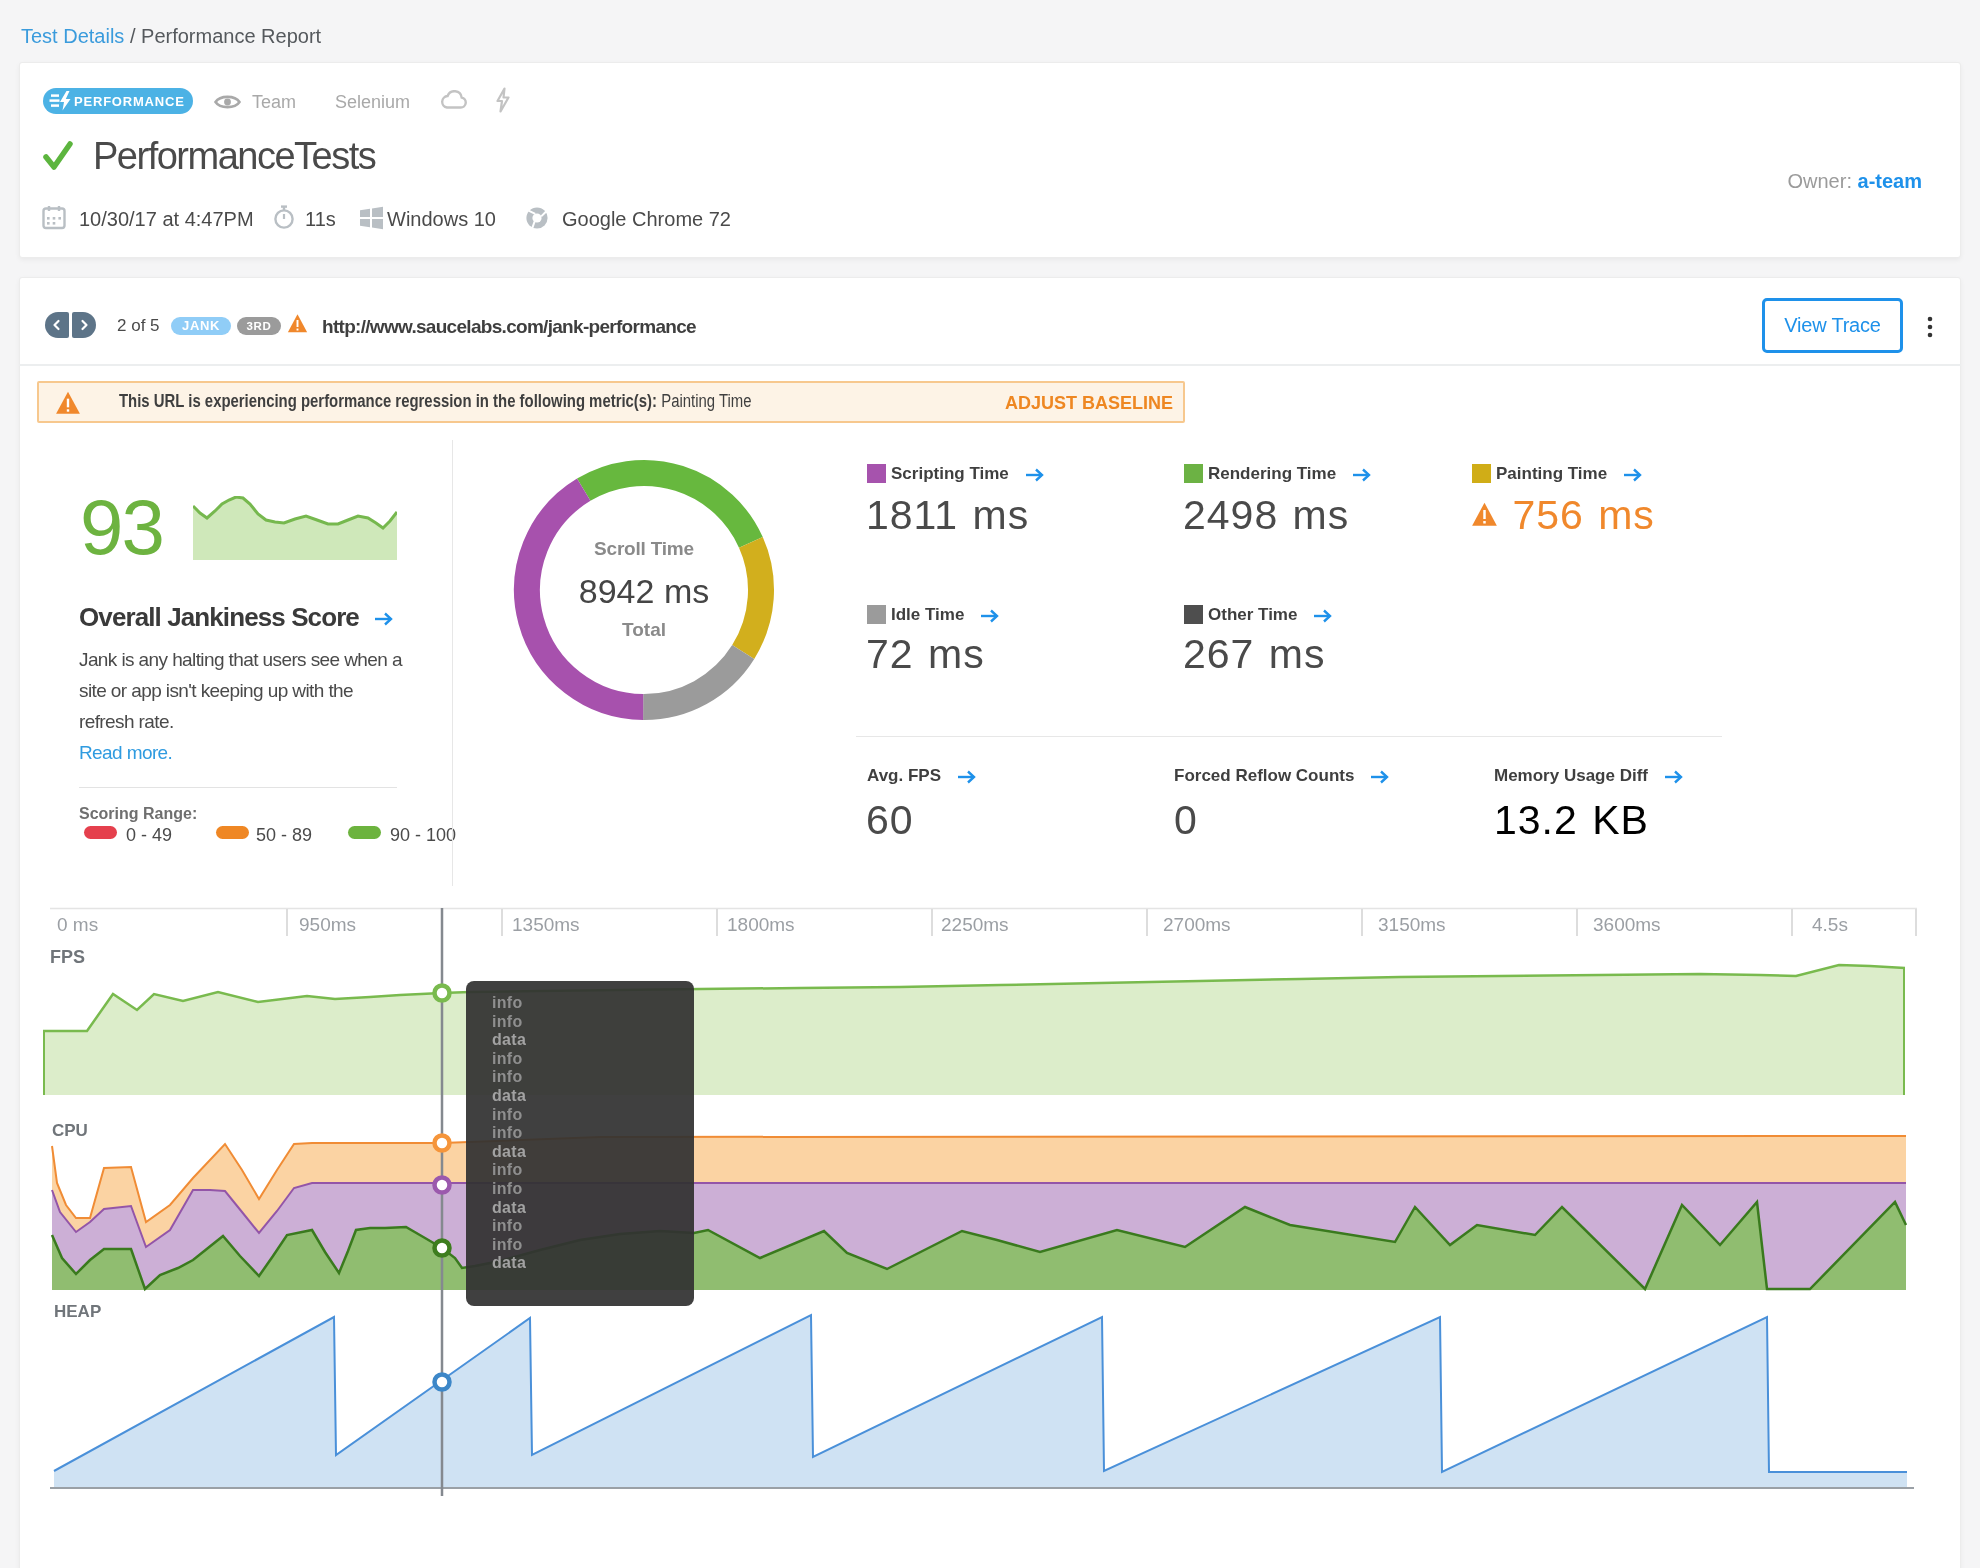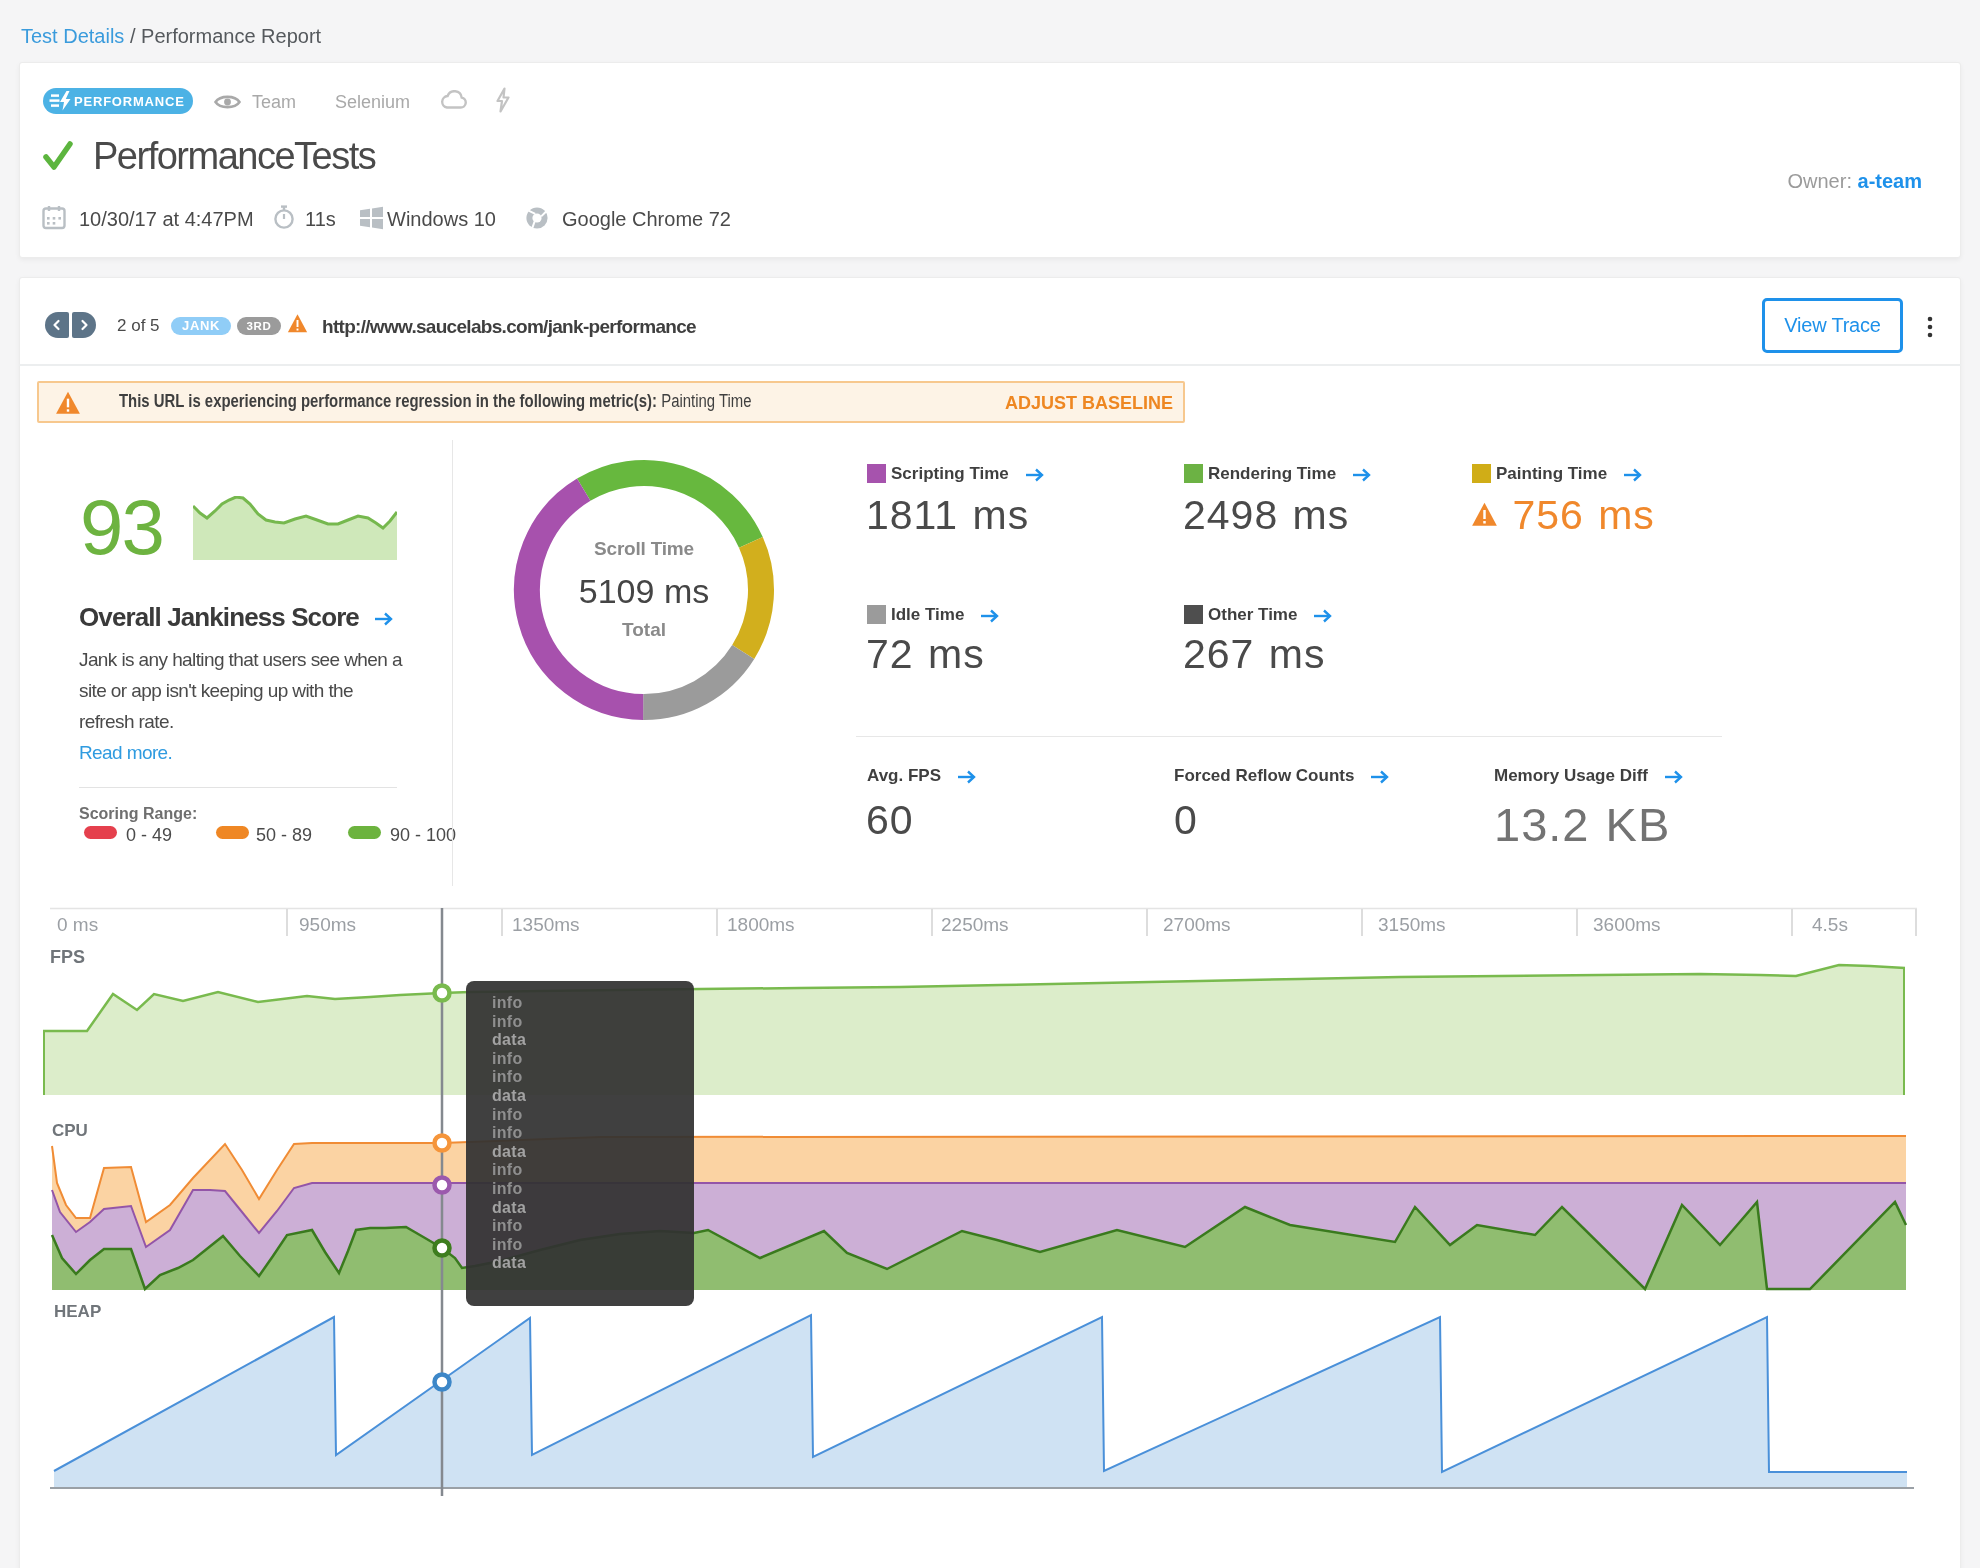--- a/index.html
+++ b/index.html
@@ -149,21 +149,21 @@
 
 <div class="abs" style="left:452px;top:440px;height:446px;border-left:1.5px solid #e7e7e7;"></div>
 
 <svg class="abs" style="left:500px;top:446px;" width="288" height="288" viewBox="500 446 288 288">
 <path d="M 583.74 489.71 A 117.0 117.0 0 0 1 750.88 542.41" fill="none" stroke="#67b83e" stroke-width="26"></path>
 <path d="M 750.88 542.41 A 117.0 117.0 0 0 1 743.22 652.00" fill="none" stroke="#d2af1d" stroke-width="26"></path>
 <path d="M 743.22 652.00 A 117.0 117.0 0 0 1 643.18 707.00" fill="none" stroke="#9b9b9b" stroke-width="26"></path>
 <path d="M 643.18 707.00 A 117.0 117.0 0 0 1 583.74 489.71" fill="none" stroke="#a751ad" stroke-width="26"></path>
 </svg>
 <div class="abs" style="left:514px;top:538px;width:260px;text-align:center;font-size:19px;font-weight:bold;color:#8a8a8a;letter-spacing:-0.2px;">Scroll Time</div>
-<div class="abs" style="left:514px;top:572px;width:260px;text-align:center;font-size:34px;color:#454545;">5109 ms</div>
+<div class="abs" style="left:514px;top:572px;width:260px;text-align:center;font-size:34px;color:#454545;">8942 ms</div>
 <div class="abs" style="left:514px;top:619px;width:260px;text-align:center;font-size:19px;font-weight:bold;color:#8a8a8a;">Total</div>
 
 <div class="abs" style="left:867px;top:464px;width:19px;height:19px;background:#a653ad;"></div>
 <div class="abs" style="left:891px;top:464px;font-size:17px;font-weight:bold;color:#3f3f3f;">Scripting Time <span style="margin-left:10px;"><svg width="22" height="16" viewBox="0 0 22 16" style="vertical-align:middle">
         <line x1="2" y1="8" x2="18" y2="8" stroke="#1e91ea" stroke-width="2.4"></line>
         <polyline points="12,2.5 18,8 12,13.5" fill="none" stroke="#1e91ea" stroke-width="2.4"></polyline>
       </svg></span></div>
 <div class="abs" style="left:866px;top:492px;font-size:41px;color:#4a4a4a;letter-spacing:1px;word-spacing:2px;">1811 ms</div>
 
 <div class="abs" style="left:1184px;top:464px;width:19px;height:19px;background:#6cb244;"></div>
@@ -207,21 +207,21 @@
 <div class="abs" style="left:866px;top:797px;font-size:41px;color:#4a4a4a;letter-spacing:1px;word-spacing:2px;">60</div>
 <div class="abs" style="left:1174px;top:766px;font-size:17px;font-weight:bold;color:#3f3f3f;">Forced Reflow Counts <span style="margin-left:10px;"><svg width="22" height="16" viewBox="0 0 22 16" style="vertical-align:middle">
         <line x1="2" y1="8" x2="18" y2="8" stroke="#1e91ea" stroke-width="2.4"></line>
         <polyline points="12,2.5 18,8 12,13.5" fill="none" stroke="#1e91ea" stroke-width="2.4"></polyline>
       </svg></span></div>
 <div class="abs" style="left:1174px;top:797px;font-size:41px;color:#4a4a4a;letter-spacing:1px;word-spacing:2px;">0</div>
 <div class="abs" style="left:1494px;top:766px;font-size:17px;font-weight:bold;color:#3f3f3f;">Memory Usage Diff <span style="margin-left:10px;"><svg width="22" height="16" viewBox="0 0 22 16" style="vertical-align:middle">
         <line x1="2" y1="8" x2="18" y2="8" stroke="#1e91ea" stroke-width="2.4"></line>
         <polyline points="12,2.5 18,8 12,13.5" fill="none" stroke="#1e91ea" stroke-width="2.4"></polyline>
       </svg></span></div>
-<div class="abs" style="left:1494px;top:797px;font-size:47px;color:#737373;letter-spacing:1px;word-spacing:2px;">13.2 KB</div>
+<div class="abs" style="left:1494px;top:797px;font-size:41px;color:#000000;letter-spacing:1px;word-spacing:2px;">13.2 KB</div>
 
 <svg class="abs" style="left:0;top:900px" width="1980" height="620" viewBox="0 900 1980 620">
 <line x1="50" y1="908.5" x2="1917" y2="908.5" stroke="#e4e4e4" stroke-width="1.5"></line>
 <line x1="287" y1="909" x2="287" y2="936" stroke="#dddddd" stroke-width="2"></line>
 <line x1="502" y1="909" x2="502" y2="936" stroke="#dddddd" stroke-width="2"></line>
 <line x1="717" y1="909" x2="717" y2="936" stroke="#dddddd" stroke-width="2"></line>
 <line x1="932" y1="909" x2="932" y2="936" stroke="#dddddd" stroke-width="2"></line>
 <line x1="1147" y1="909" x2="1147" y2="936" stroke="#dddddd" stroke-width="2"></line>
 <line x1="1362" y1="909" x2="1362" y2="936" stroke="#dddddd" stroke-width="2"></line>
 <line x1="1577" y1="909" x2="1577" y2="936" stroke="#dddddd" stroke-width="2"></line>

